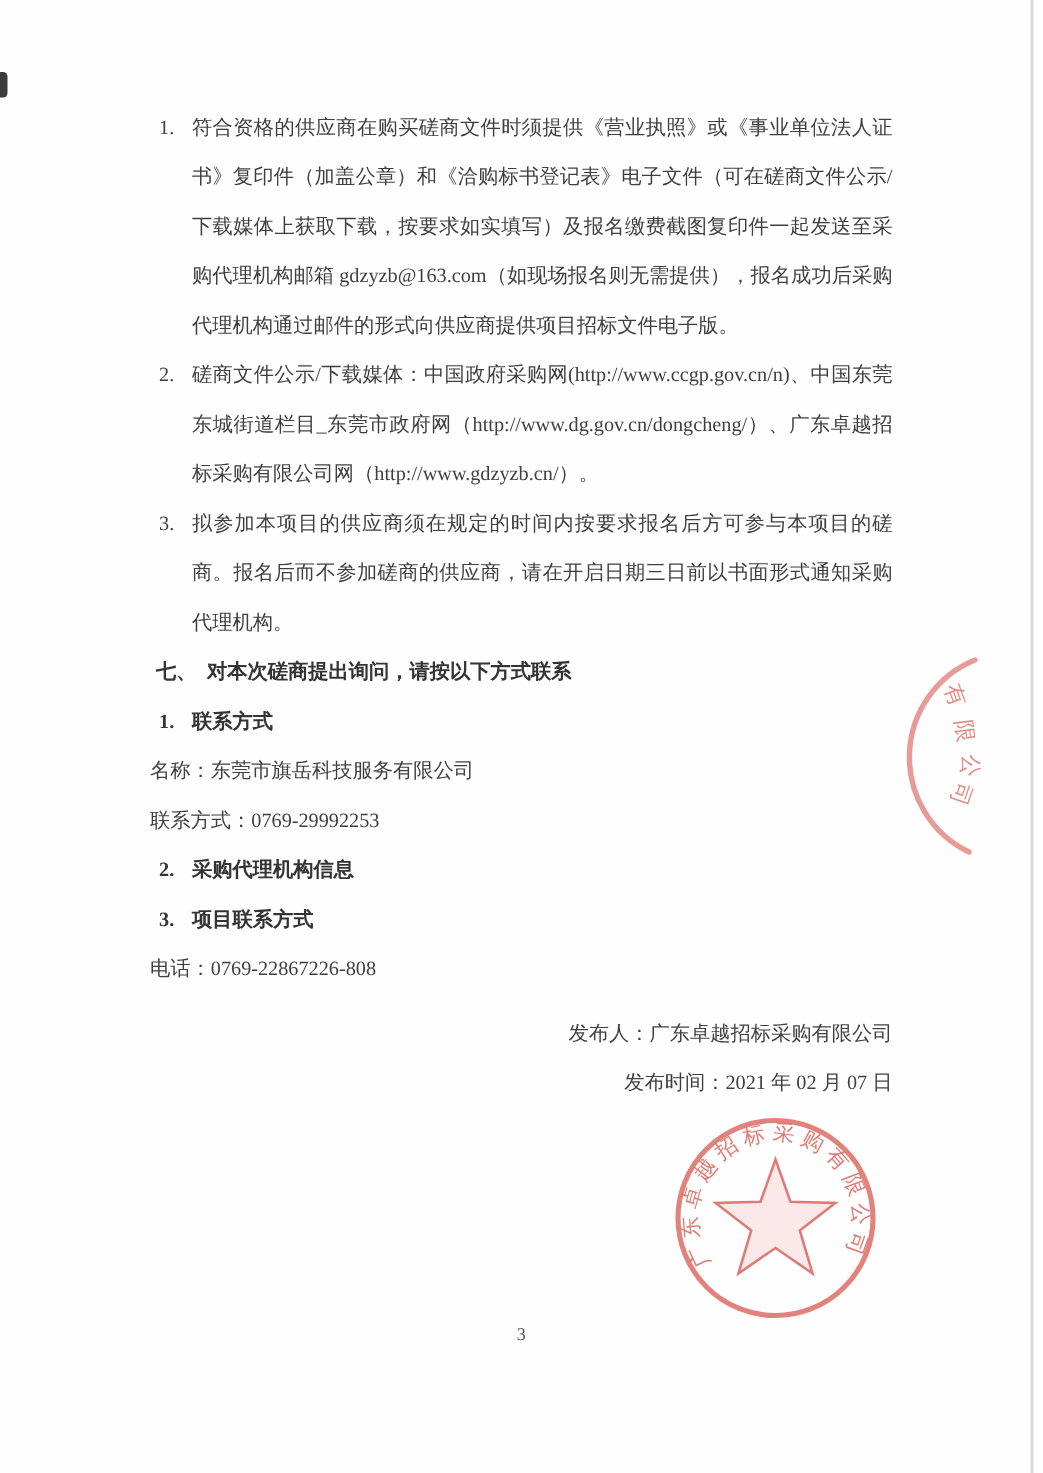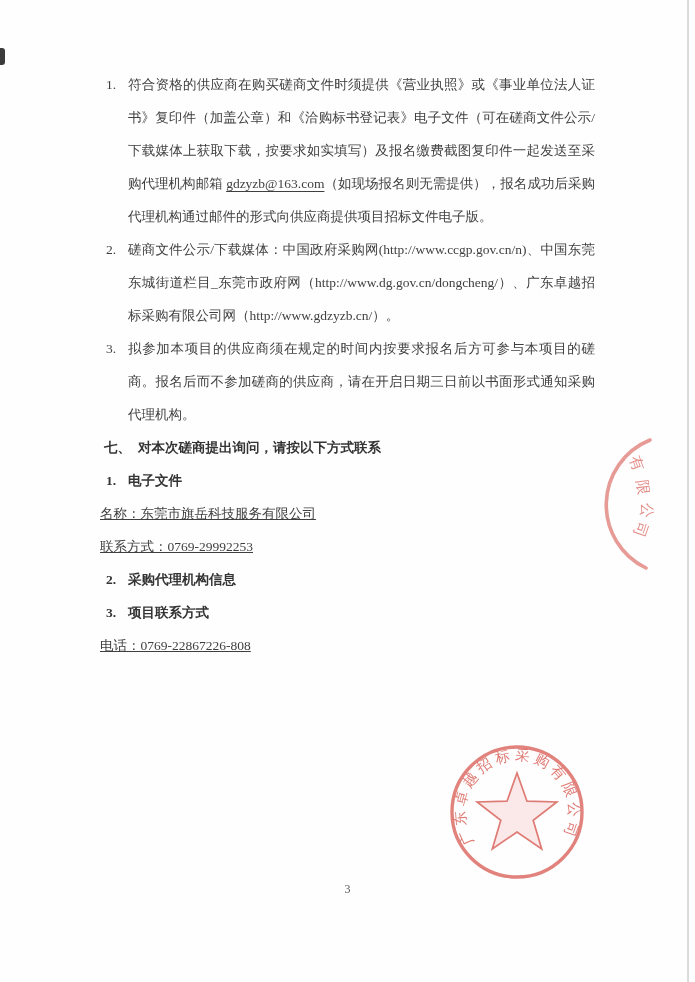--- a/index.html
+++ b/index.html
@@ -35,23 +35,23 @@
 
   .num-item { position: relative; padding-left: 28px; text-align: justify; }
   .num-item > .num { position: absolute; left: 6px; top: 0; }
 
   .sec-heading { position: relative; padding-left: 38px; font-weight: bold; color: #343434; }
   .sec-heading > .num { position: absolute; left: 4px; top: 0; }
 
   .sub-heading { position: relative; padding-left: 28px; font-weight: bold; color: #343434; }
   .sub-heading > .num { position: absolute; left: 6px; top: 0; }
 
-  .info-line { text-align: left; text-decoration: underline; }
+  .info-line { text-align: left; }
 
-  .email { text-decoration: underline; text-underline-offset: 3px; }
+  .email { text-underline-offset: 3px; }
 
   .publisher { margin-top: 10px; text-align: right; }
 
   .page-number {
     position: absolute; left: 0; right: 0; top: 882px;
     text-align: center; font-size: 12px; color: #565656;
   }
 
   
   .seal-main {
@@ -85,34 +85,38 @@
 
     <div class="num-item">
       <span class="num">3.</span><span>拟参加本项目的供应商须在规定的时间内按要求报名后方可参与本项目的磋商。报名后而不参加磋商的供应商，请在开启日期三日前以书面形式通知采购代理机构。</span>
     </div>
 
     <div class="sec-heading">
       <span class="num">七、</span><span>对本次磋商提出询问，请按以下方式联系</span>
     </div>
 
     <div class="sub-heading">
-      <span class="num">1.</span><span>电子文件</span>
+      <span class="num">1.</span><span>联系方式</span>
     </div>
     <div class="info-line">名称：东莞市旗岳科技服务有限公司</div>
     <div class="info-line">联系方式：0769-29992253</div>
 
     <div class="sub-heading">
       <span class="num">2.</span><span>采购代理机构信息</span>
     </div>
 
     <div class="sub-heading">
       <span class="num">3.</span><span>项目联系方式</span>
     </div>
     <div class="info-line">电话：0769-22867226-808</div>
 
+    <div class="publisher">
+      <div>发布人：广东卓越招标采购有限公司</div>
+      <div>发布时间：2021 年 02 月 07 日</div>
+    </div>
 
   </div>
 
   <div class="page-number">3</div>
 
   <svg class="seal-main" viewBox="0 0 140 140" width="140" height="140" xmlns="http://www.w3.org/2000/svg">
     <circle cx="70" cy="70" r="65" fill="none" stroke="#d85850" stroke-width="3.4" opacity="0.85"></circle>
     <polygon points="70,31 80,59.2 109.9,60 86.2,78.3 94.7,107 70,90 45.3,107 53.8,78.3 30.1,60 60,59.2" fill="rgba(216,88,80,0.16)" stroke="#d85850" stroke-width="1.7" opacity="0.9"></polygon>
     <path id="seal-arc" d="M 27.4 99.8 A 52 52 0 1 1 112.6 99.8" fill="none"></path>
     <text class="seal-text" font-size="14.5" letter-spacing="4" fill="#d85850" opacity="0.9">

